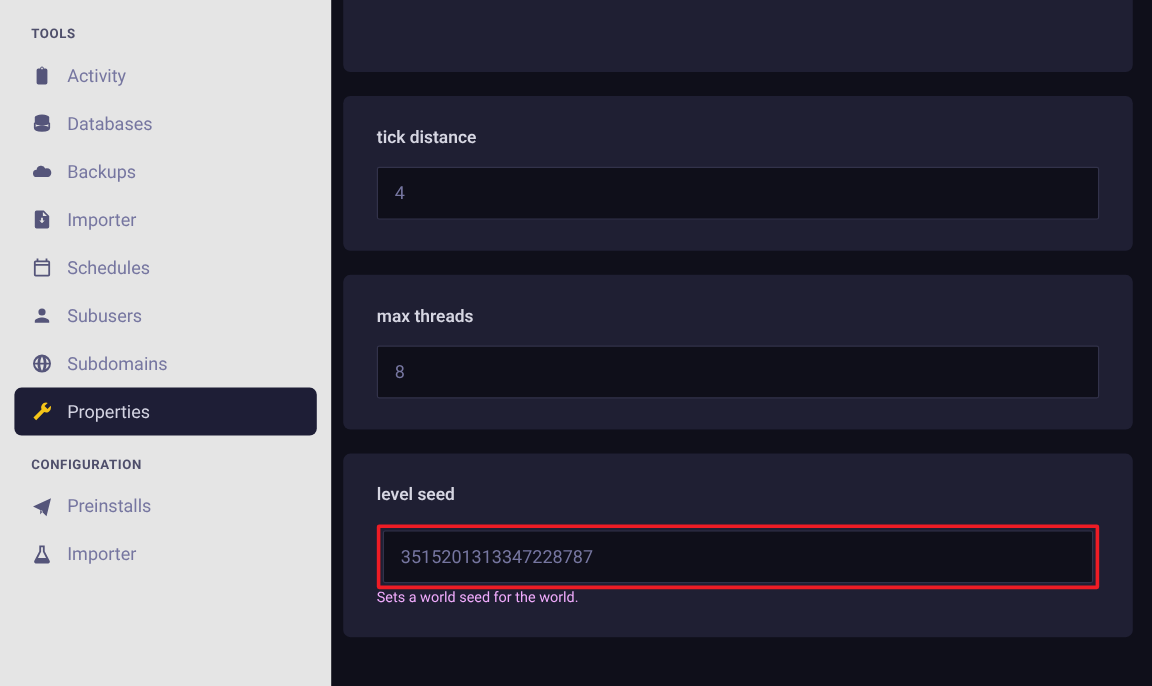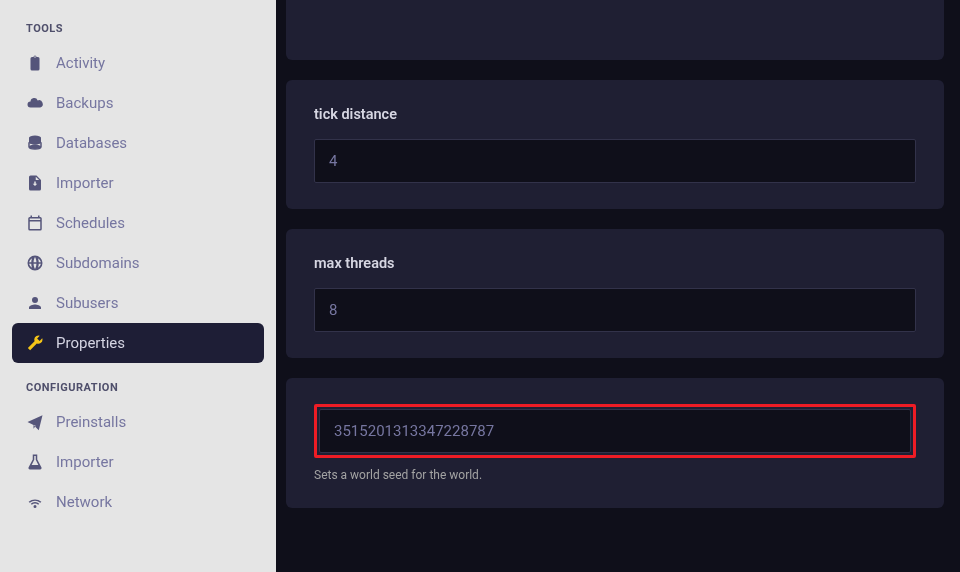--- a/index.html
+++ b/index.html
@@ -89,103 +89,102 @@
       background: #0f0f1a;
       border: 1px solid #32324a;
       color: #7676a0;
       font-size: 15px;
       padding: 12px 14px;
       border-radius: 2px;
       outline: none;
       font-family: inherit;
     }
     .help-text {
-      color: #a3a3a3;
+      color: #f0abfc;
       font-size: 12px;
-      margin-top: 10px;
     }
     .highlight-box {
       border: 3px solid #ee1c25;
       padding: 2px;
       border-radius: 2px;
     }
   </style>
 </head>
 <body>
 
 <div class="sidebar">
   <div class="section-heading">TOOLS</div>
 
   <div class="sidebar-item">
     <span class="icon">
       <svg viewBox="0 0 24 24">
           <path d="M16 4h-2a2 2 0 0 0-4 0H8a2 2 0 0 0-2 2v14a2 2 0 0 0 2 2h8a2 2 0 0 0 2-2V6a2 2 0 0 0-2-2zm-4-1a1 1 0 1 1-1 1 1 1 0 0 1 1-1z"></path>
         </svg>
     </span>
     <span class="label">Activity</span>
-  </div>
-
-  <div class="sidebar-item">
-    <span class="icon">
-      <svg viewBox="0 0 24 24">
-          <path d="M19 18H6a4 4 0 0 1 0-8 5 5 0 0 1 9.6-1.5A3.5 3.5 0 0 1 19 18z"></path>
-        </svg>
-    </span>
-    <span class="label">Backups</span>
   </div>
 
   <div class="sidebar-item">
     <span class="icon">
       <svg viewBox="0 0 24 24">
           <ellipse cx="12" cy="5" rx="8" ry="3"></ellipse>
           <path d="M4 5v6c0 1.66 3.58 3 8 3s8-1.34 8-3V5"></path>
           <path d="M4 11v6c0 1.66 3.58 3 8 3s8-1.34 8-3v-6" fill="none" stroke="#55557a" stroke-width="2"></path>
           <ellipse cx="12" cy="11" rx="8" ry="3" fill="#55557a"></ellipse>
           <ellipse cx="12" cy="17" rx="8" ry="3" fill="#55557a"></ellipse>
         </svg>
     </span>
     <span class="label">Databases</span>
   </div>
 
   <div class="sidebar-item">
     <span class="icon">
       <svg viewBox="0 0 24 24">
+          <path d="M19 18H6a4 4 0 0 1 0-8 5 5 0 0 1 9.6-1.5A3.5 3.5 0 0 1 19 18z"></path>
+        </svg>
+    </span>
+    <span class="label">Backups</span>
+  </div>
+
+  <div class="sidebar-item">
+    <span class="icon">
+      <svg viewBox="0 0 24 24">
           <path d="M14 2H6a2 2 0 0 0-2 2v16a2 2 0 0 0 2 2h12a2 2 0 0 0 2-2V8l-6-6zm-2 14l-3-3h2v-3h2v3h2l-3 3zM13 8V3.5L17.5 8H13z"></path>
         </svg>
     </span>
     <span class="label">Importer</span>
   </div>
 
   <div class="sidebar-item">
     <span class="icon">
       <svg viewBox="0 0 24 24">
           <path d="M19 4h-1V2h-2v2H8V2H6v2H5a2 2 0 0 0-2 2v14a2 2 0 0 0 2 2h14a2 2 0 0 0 2-2V6a2 2 0 0 0-2-2zm0 16H5V10h14v10zM5 8V6h14v2H5z"></path>
         </svg>
     </span>
     <span class="label">Schedules</span>
   </div>
 
   <div class="sidebar-item">
     <span class="icon">
       <svg viewBox="0 0 24 24">
+          <path d="M12 12a4 4 0 1 0-4-4 4 4 0 0 0 4 4zm0 2c-2.67 0-8 1.34-8 4v2h16v-2c0-2.66-5.33-4-8-4z"></path>
+        </svg>
+    </span>
+    <span class="label">Subusers</span>
+  </div>
+
+  <div class="sidebar-item">
+    <span class="icon">
+      <svg viewBox="0 0 24 24">
           <path d="M12 2a10 10 0 1 0 10 10A10 10 0 0 0 12 2zm7.93 9H17a16 16 0 0 0-1.07-5.36A8 8 0 0 1 19.93 11zM12 4c.88 1.5 1.76 3.88 1.93 7h-3.86C10.24 7.88 11.12 5.5 12 4zM8.07 5.64A16 16 0 0 0 7 11H4.07a8 8 0 0 1 4-5.36zM4.07 13H7a16 16 0 0 0 1.07 5.36A8 8 0 0 1 4.07 13zM12 20c-.88-1.5-1.76-3.88-1.93-7h3.86c-.17 3.12-1.05 5.5-1.93 7zm3.93-1.64A16 16 0 0 0 17 13h2.93a8 8 0 0 1-4 5.36z"></path>
         </svg>
     </span>
     <span class="label">Subdomains</span>
   </div>
 
-  <div class="sidebar-item">
-    <span class="icon">
-      <svg viewBox="0 0 24 24">
-          <path d="M12 12a4 4 0 1 0-4-4 4 4 0 0 0 4 4zm0 2c-2.67 0-8 1.34-8 4v2h16v-2c0-2.66-5.33-4-8-4z"></path>
-        </svg>
-    </span>
-    <span class="label">Subusers</span>
-  </div>
-
   <div class="sidebar-item active">
     <span class="icon">
       <svg viewBox="0 0 24 24">
           <path d="M22 7.5a5.5 5.5 0 0 1-7.6 5.08L5.5 21.5 2.5 18.5l8.92-8.9A5.5 5.5 0 0 1 16.5 2a5.4 5.4 0 0 1 1.88.34l-3.55 3.55 3.28 3.28 3.55-3.55A5.4 5.4 0 0 1 22 7.5z"></path>
         </svg>
     </span>
     <span class="label">Properties</span>
   </div>
 
   <div class="section-heading config">CONFIGURATION</div>
@@ -201,42 +200,35 @@
 
   <div class="sidebar-item">
     <span class="icon">
       <svg viewBox="0 0 24 24">
           <path d="M9 2v6.5L3.5 19A2 2 0 0 0 5.28 22h13.44a2 2 0 0 0 1.78-3L15 8.5V2H9zm2 2h2v5l3.5 7H7.5L11 9V4z"></path>
         </svg>
     </span>
     <span class="label">Importer</span>
   </div>
 
-  <div class="sidebar-item">
-    <span class="icon">
-      <svg viewBox="0 0 24 24">
-          <path d="M12 20a2 2 0 1 0-2-2 2 2 0 0 0 2 2zm-5.66-5.66a8 8 0 0 1 11.32 0l-1.42 1.42a6 6 0 0 0-8.48 0zM3.51 11.51a14 14 0 0 1 17 0l-1.42 1.42a12 12 0 0 0-14.14 0z"></path>
-        </svg>
-    </span>
-    <span class="label">Network</span>
-  </div>
 </div>
 
 <div class="content">
   <div class="card empty-top"></div>
 
   <div class="card">
     <div class="card-label">tick distance</div>
     <input class="input" type="text" value="4" style="">
   </div>
 
   <div class="card">
     <div class="card-label">max threads</div>
     <input class="input" type="text" value="8" style="">
   </div>
 
   <div class="card">
+    <div class="card-label">level seed</div>
     <div class="highlight-box">
       <input class="input" type="text" style="border: 1px solid rgb(50, 50, 74);" value="3515201313347228787">
     </div>
     <div class="help-text">Sets a world seed for the world.</div>
   </div>
 </div>
 
 </body></html>

